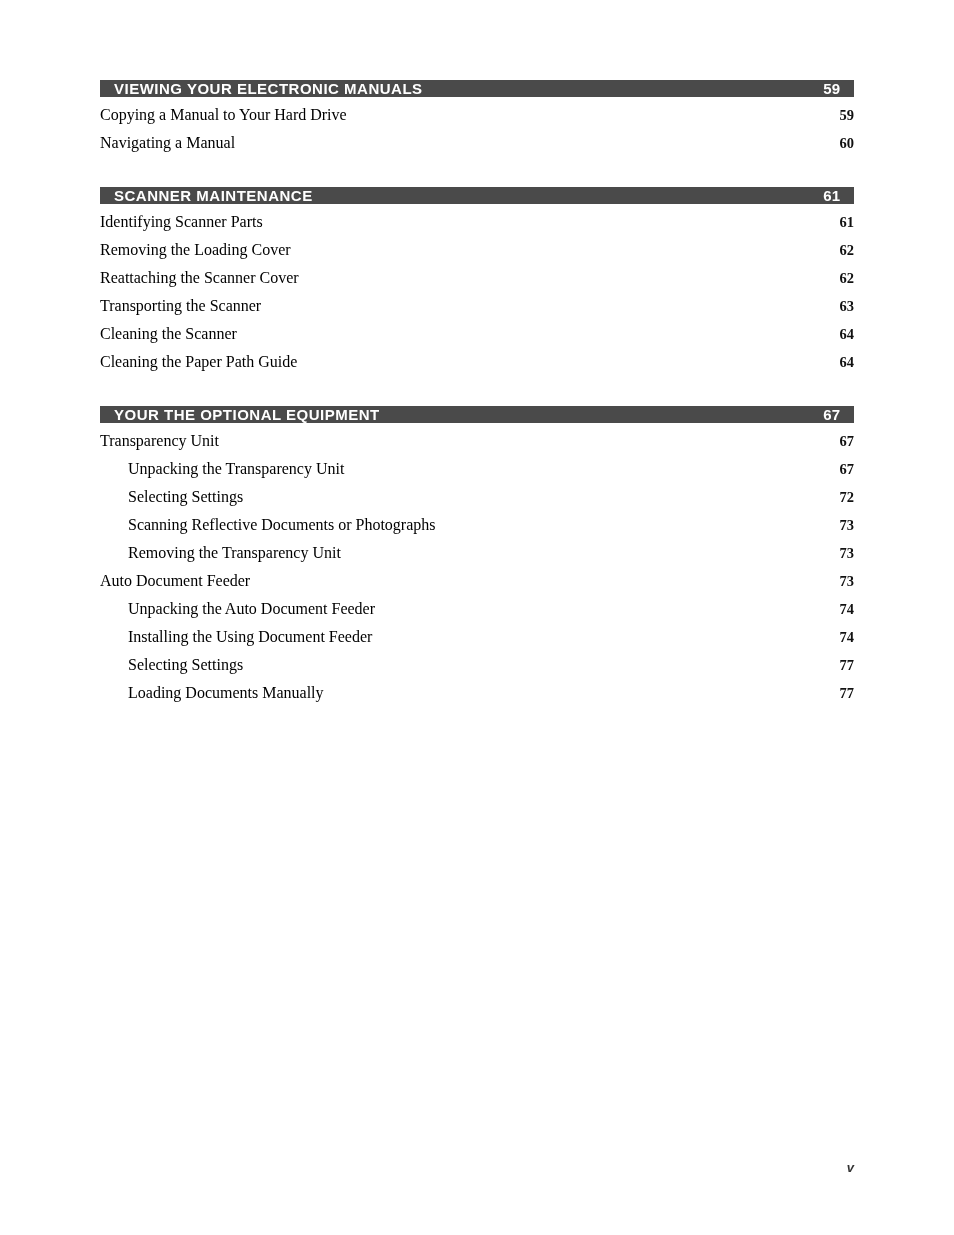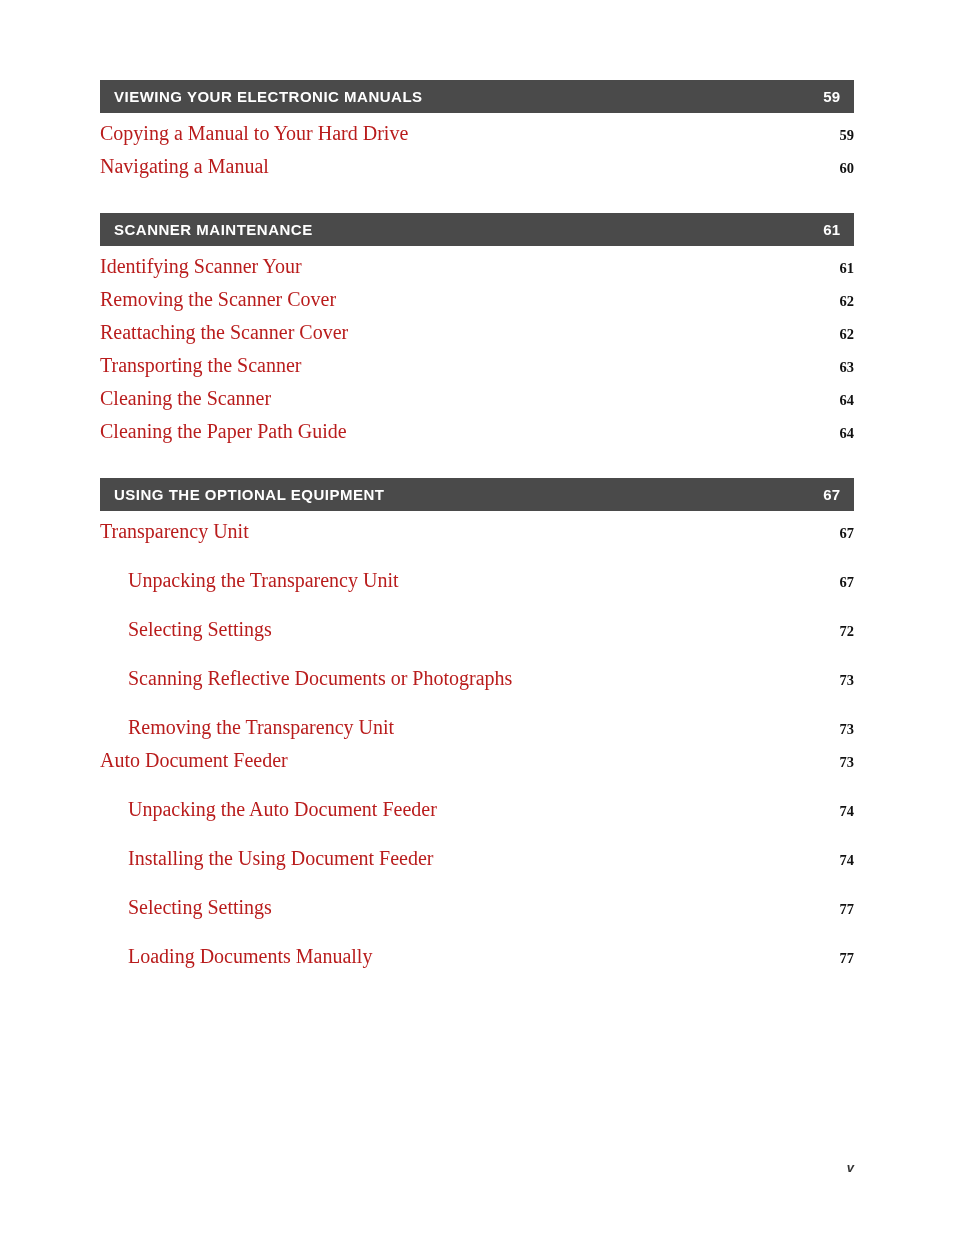--- a/index.html
+++ b/index.html
@@ -17,21 +17,21 @@
       padding: 80px 100px 80px 100px;
     }
 
     .section {
       margin-bottom: 30px;
     }
 
     .section-header {
       background-color: #4a4a4a;
       color: #ffffff;
-      padding: 8px 14px;
+      padding: 0 14px;
       display: flex;
       justify-content: space-between;
       align-items: center;
       margin-bottom: 4px;
     }
 
     .section-header-title {
       font-family: Arial, Helvetica, sans-serif;
       font-weight: bold;
       font-size: 15px;
@@ -53,26 +53,25 @@
       padding: 5px 0 5px 0;
       border-bottom: none;
     }
 
     .toc-entry.level1 {
       padding-left: 0px;
     }
 
     .toc-entry.level2 {
       padding-left: 28px;
-      margin-top: 16px;
     }
 
     .toc-entry-text {
-      font-size: 20px;
-      color: #b91c1c;
+      font-size: 16px;
+      color: #000000;
       font-family: Georgia, 'Times New Roman', serif;
     }
 
     .toc-entry-page {
       font-weight: bold;
       font-size: 14.5px;
       color: #111111;
       font-family: Georgia, 'Times New Roman', serif;
       min-width: 30px;
       text-align: right;
@@ -106,25 +105,25 @@
         <span class="toc-entry-text">Navigating a Manual</span>
         <span class="toc-entry-page">60</span>
       </div>
     </div>
     <div class="section">
       <div class="section-header">
         <span class="section-header-title">SCANNER MAINTENANCE</span>
         <span class="section-header-page">61</span>
       </div>
       <div class="toc-entry level1">
-        <span class="toc-entry-text">Identifying Scanner Your</span>
+        <span class="toc-entry-text">Identifying Scanner Parts</span>
         <span class="toc-entry-page">61</span>
       </div>
       <div class="toc-entry level1">
-        <span class="toc-entry-text">Removing the Scanner Cover</span>
+        <span class="toc-entry-text">Removing the Loading Cover</span>
         <span class="toc-entry-page">62</span>
       </div>
       <div class="toc-entry level1">
         <span class="toc-entry-text">Reattaching the Scanner Cover</span>
         <span class="toc-entry-page">62</span>
       </div>
       <div class="toc-entry level1">
         <span class="toc-entry-text">Transporting the Scanner</span>
         <span class="toc-entry-page">63</span>
       </div>
@@ -132,21 +131,21 @@
         <span class="toc-entry-text">Cleaning the Scanner</span>
         <span class="toc-entry-page">64</span>
       </div>
       <div class="toc-entry level1">
         <span class="toc-entry-text">Cleaning the Paper Path Guide</span>
         <span class="toc-entry-page">64</span>
       </div>
     </div>
     <div class="section">
       <div class="section-header">
-        <span class="section-header-title">USING THE OPTIONAL EQUIPMENT</span>
+        <span class="section-header-title">YOUR THE OPTIONAL EQUIPMENT</span>
         <span class="section-header-page">67</span>
       </div>
       <div class="toc-entry level1">
         <span class="toc-entry-text">Transparency Unit</span>
         <span class="toc-entry-page">67</span>
       </div>
       <div class="toc-entry level2">
         <span class="toc-entry-text">Unpacking the Transparency Unit</span>
         <span class="toc-entry-page">67</span>
       </div>

